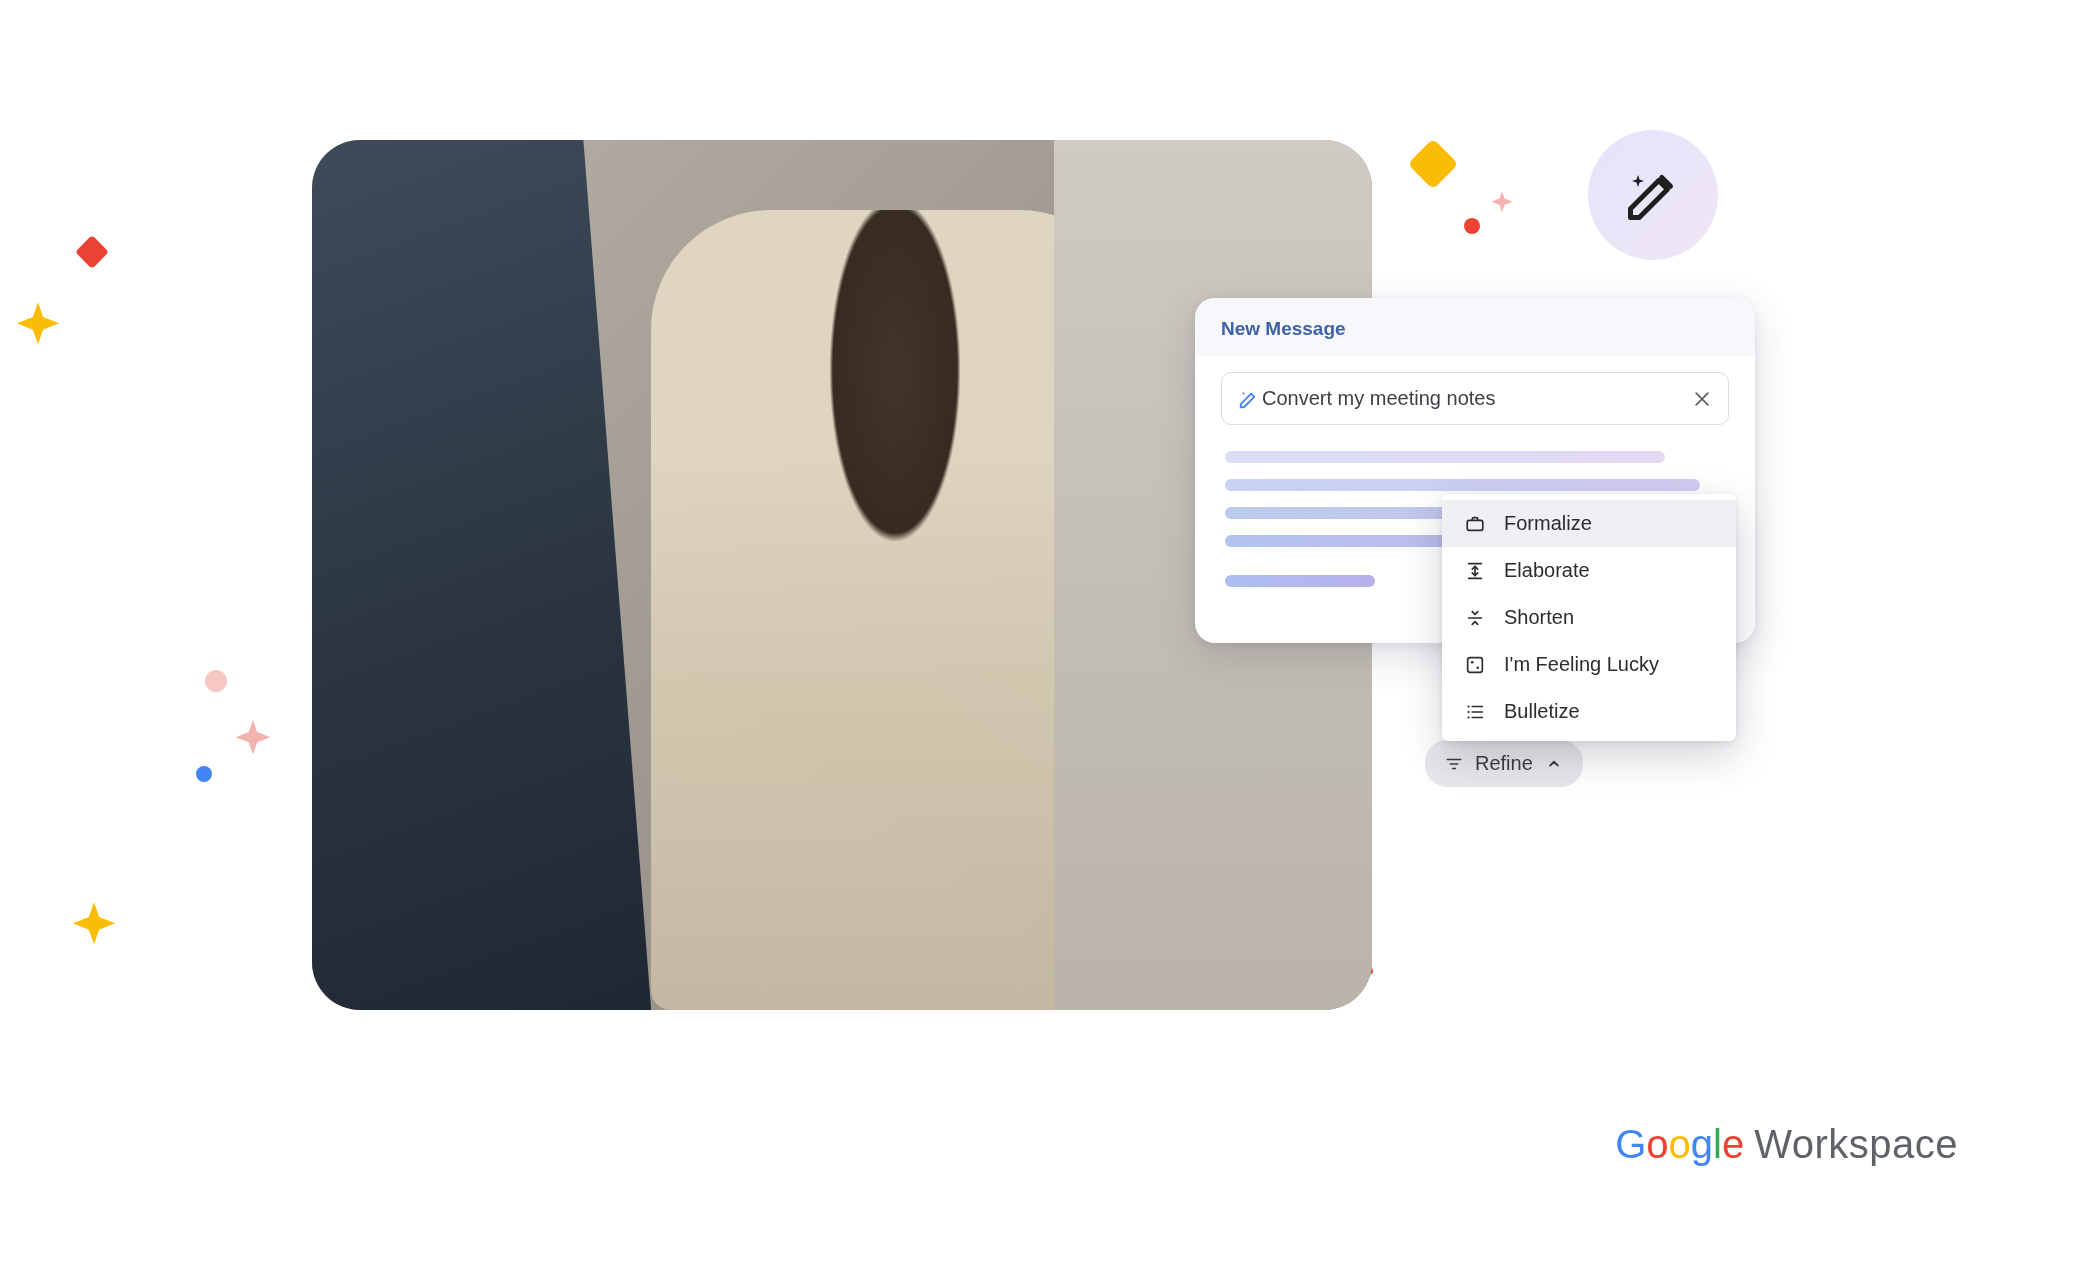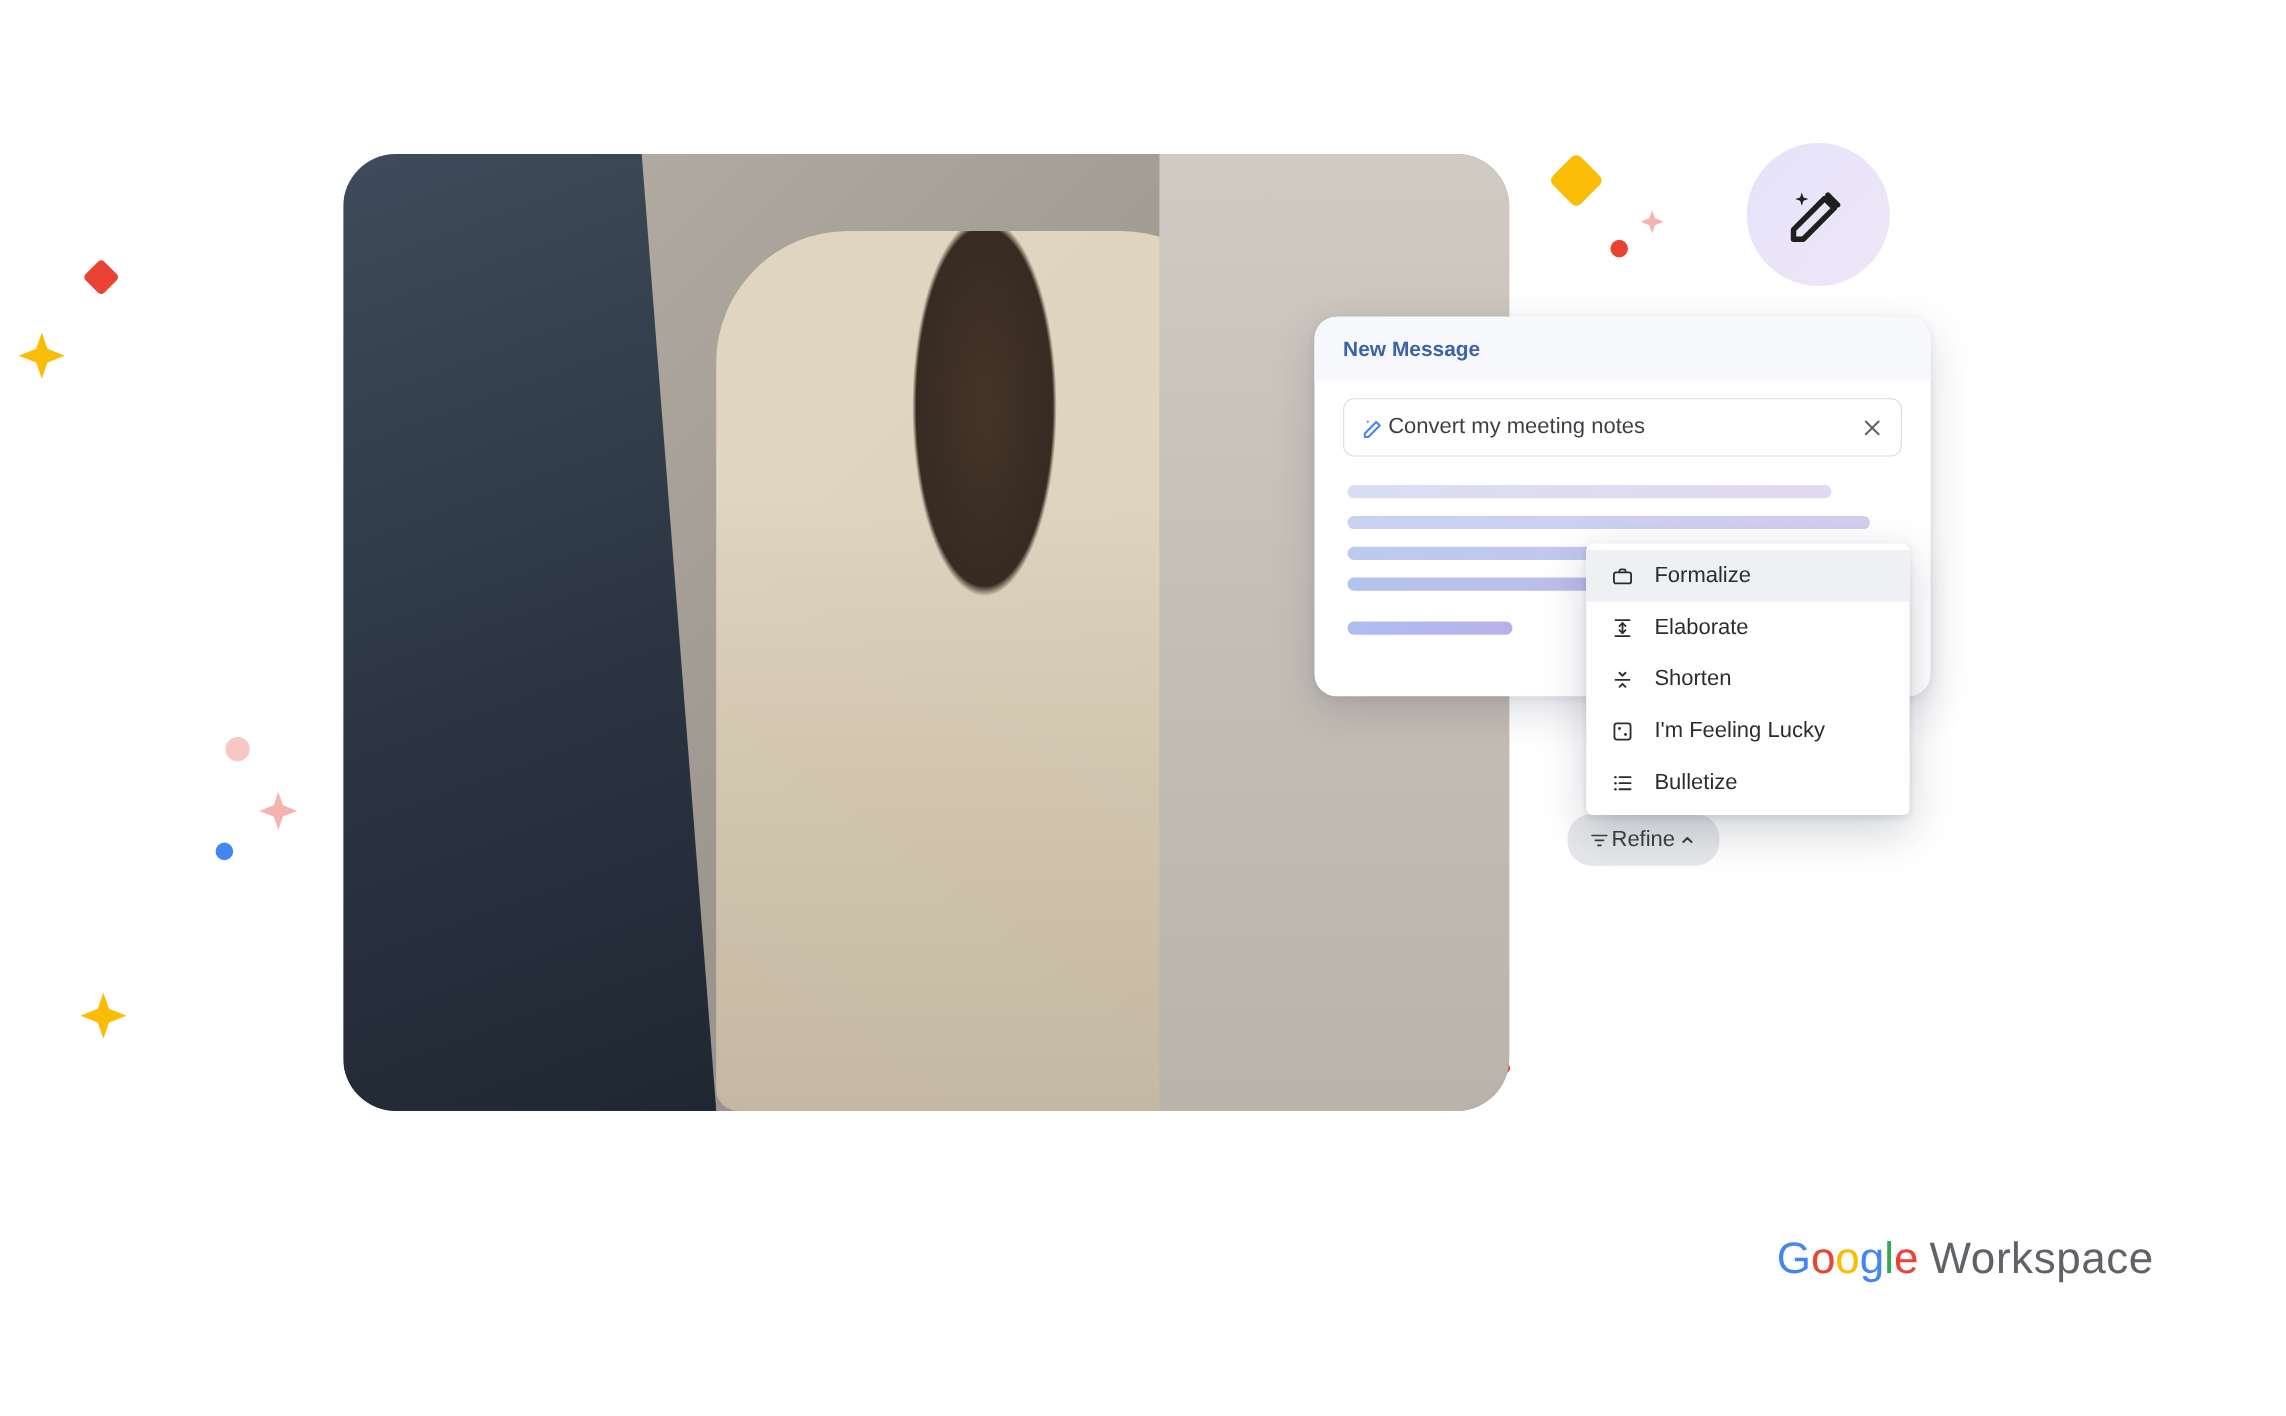--- a/index.html
+++ b/index.html
@@ -73,21 +73,21 @@
 
   
   .sparkle-4 { position: absolute; }
   .sparkle-4 svg { display: block; }
   .diamond { position: absolute; transform: rotate(45deg); }
   .dot { position: absolute; border-radius: 50%; }
 
   
   .panel {
     position: absolute;
-    left: 1195px; top: 288px;
+    left: 1195px; top: 298px;
     width: 560px;
     background: #fff;
     border-radius: 20px;
     box-shadow: 0 12px 40px rgba(30,40,70,0.16), 0 2px 8px rgba(30,40,70,0.08);
     overflow: visible;
   }
   .panel-header {
     background: #f6f8fc;
     border-radius: 20px 20px 0 0;
     padding: 20px 26px 16px;
@@ -123,21 +123,21 @@
   .skeleton .r3 { width: 90%; background: linear-gradient(90deg, #bccaf0 0%, #c9c3ee 100%); }
   .skeleton .r4 { width: 60%; background: linear-gradient(90deg, #b3c3ee 0%, #c1baeb 100%); }
   .skeleton .r5 { width: 30%; background: linear-gradient(90deg, #aebef0 0%, #b8b1ea 100%); margin-top: 28px; }
 
   
   .refine-chip {
     position: absolute;
     left: 1425px; top: 740px;
     display: flex;
     align-items: center;
-    gap: 2px;
+    gap: 12px;
     padding: 12px 20px;
     background: #e6e7ea;
     border-radius: 22px;
     font-size: 20px;
     color: #3b3d40;
     cursor: pointer;
   }
   .refine-chip svg { width: 18px; height: 18px; }
 
   

